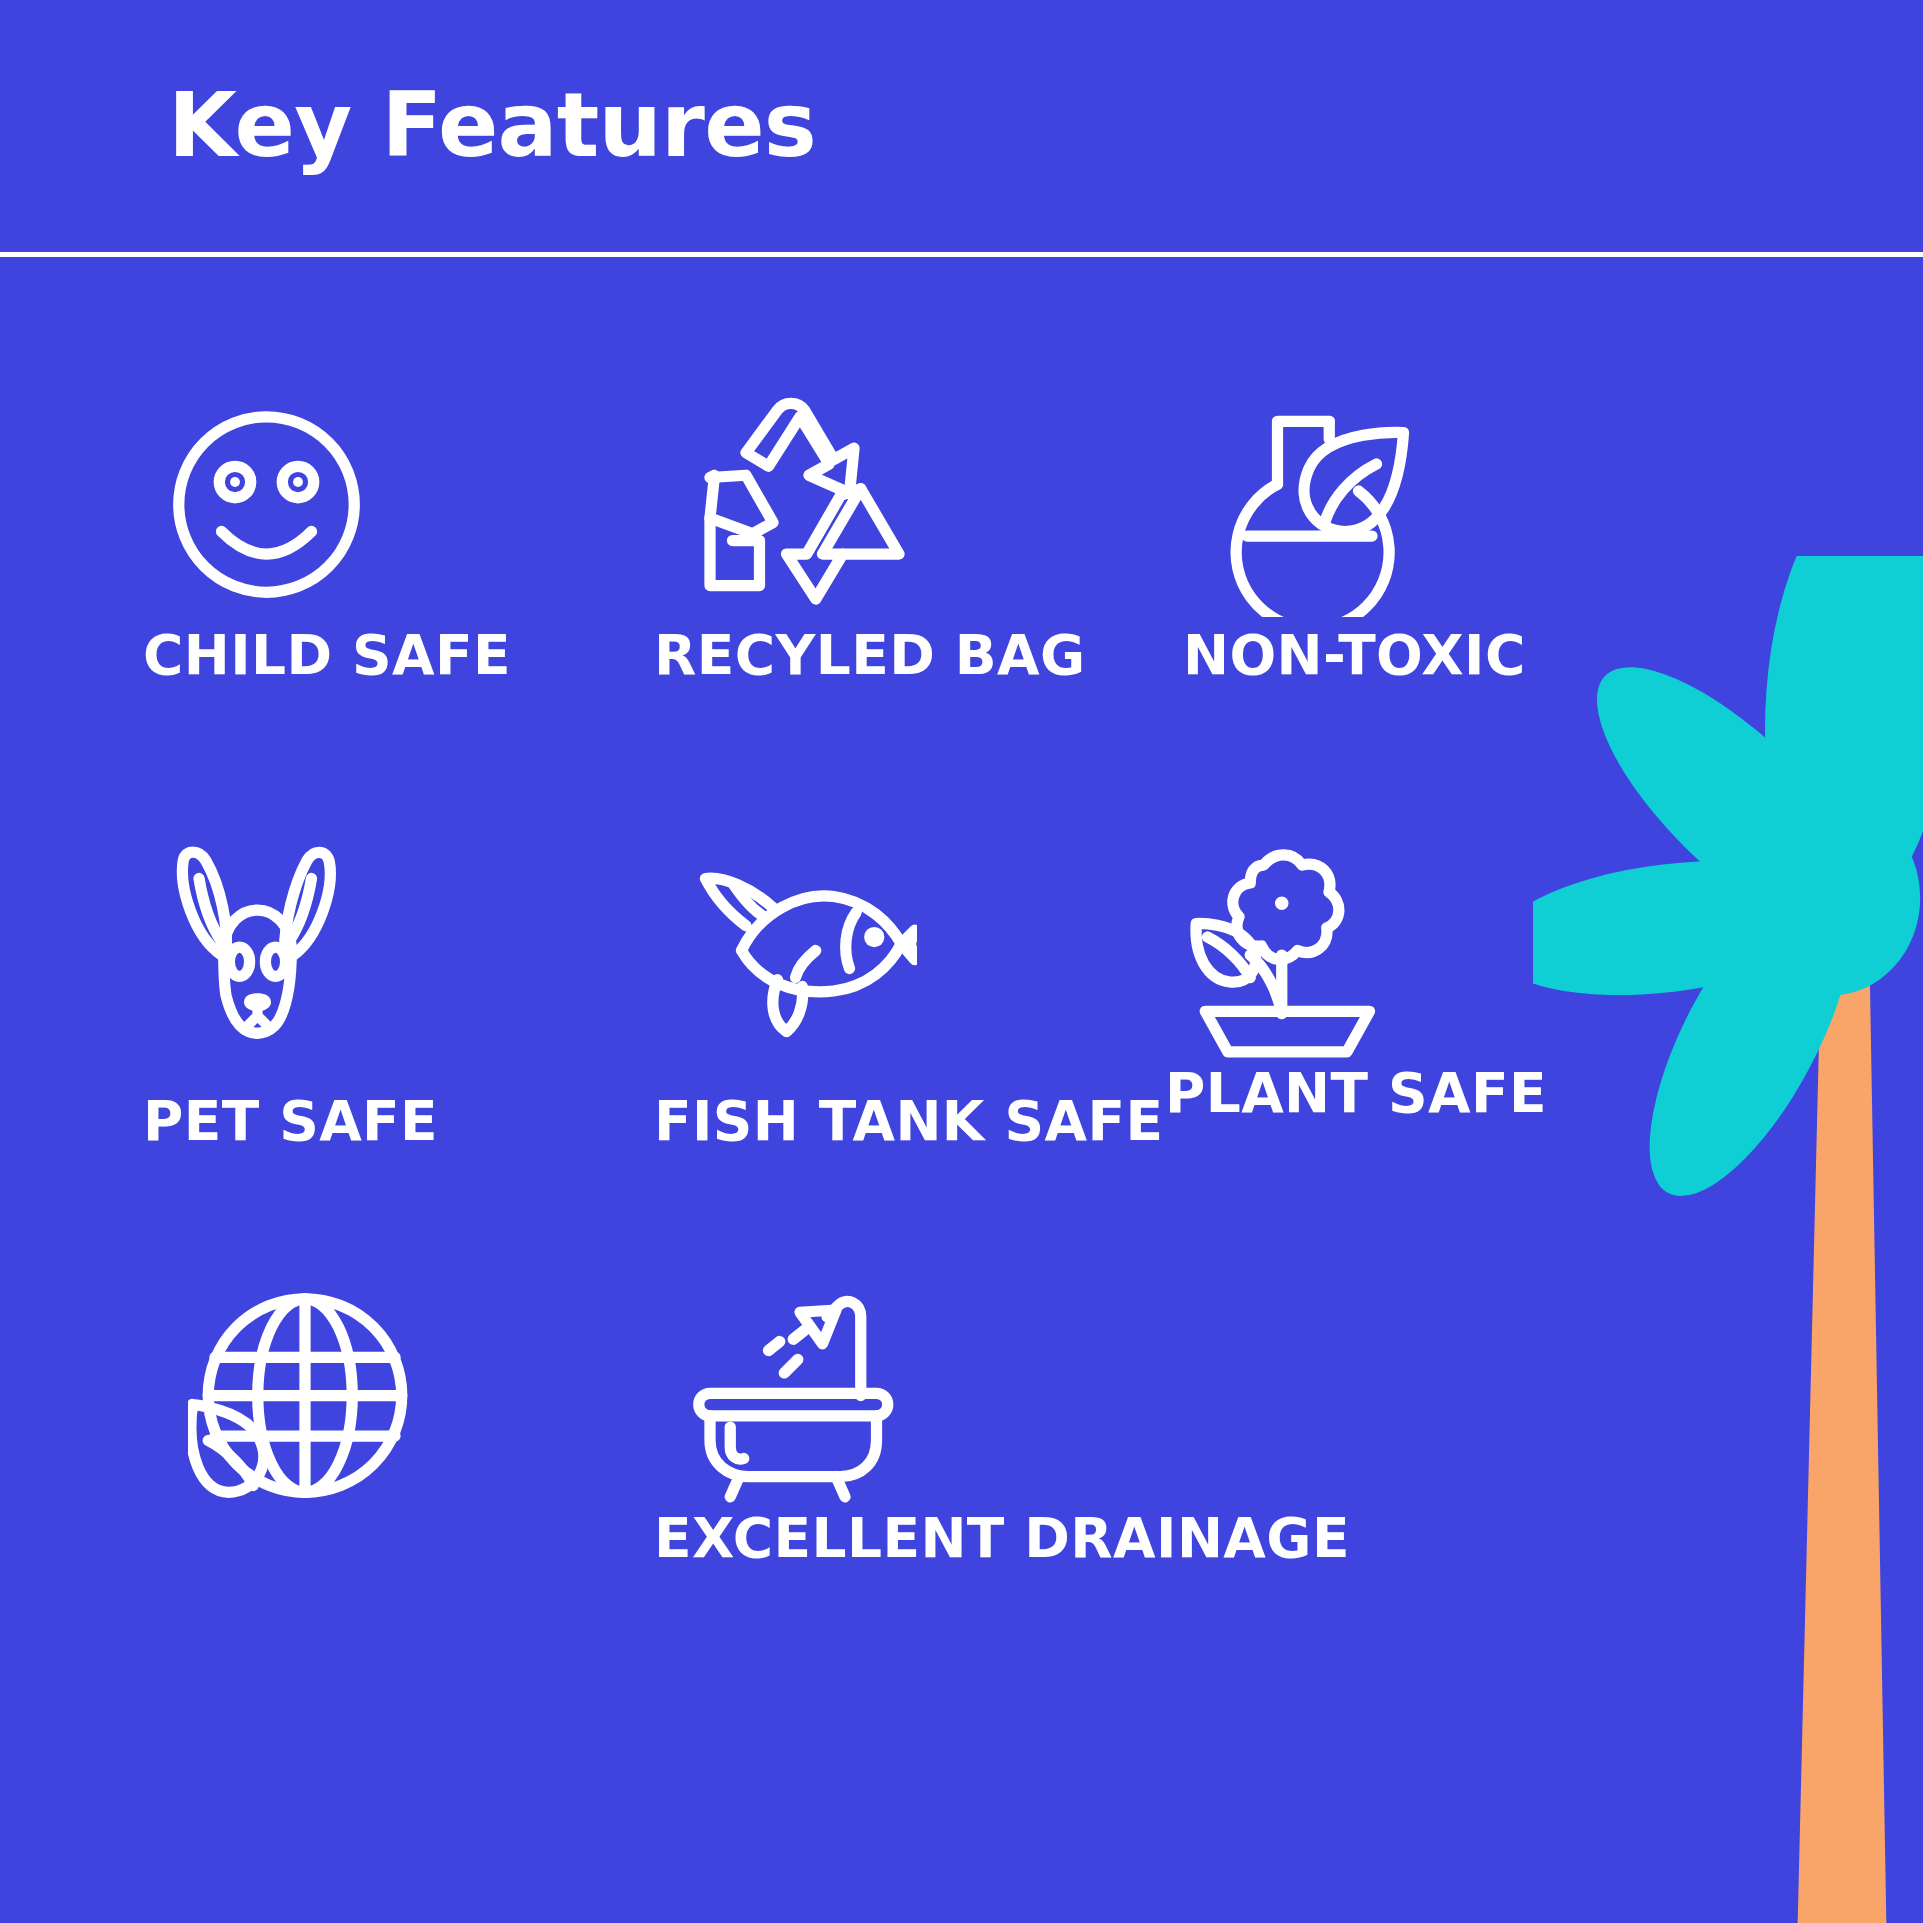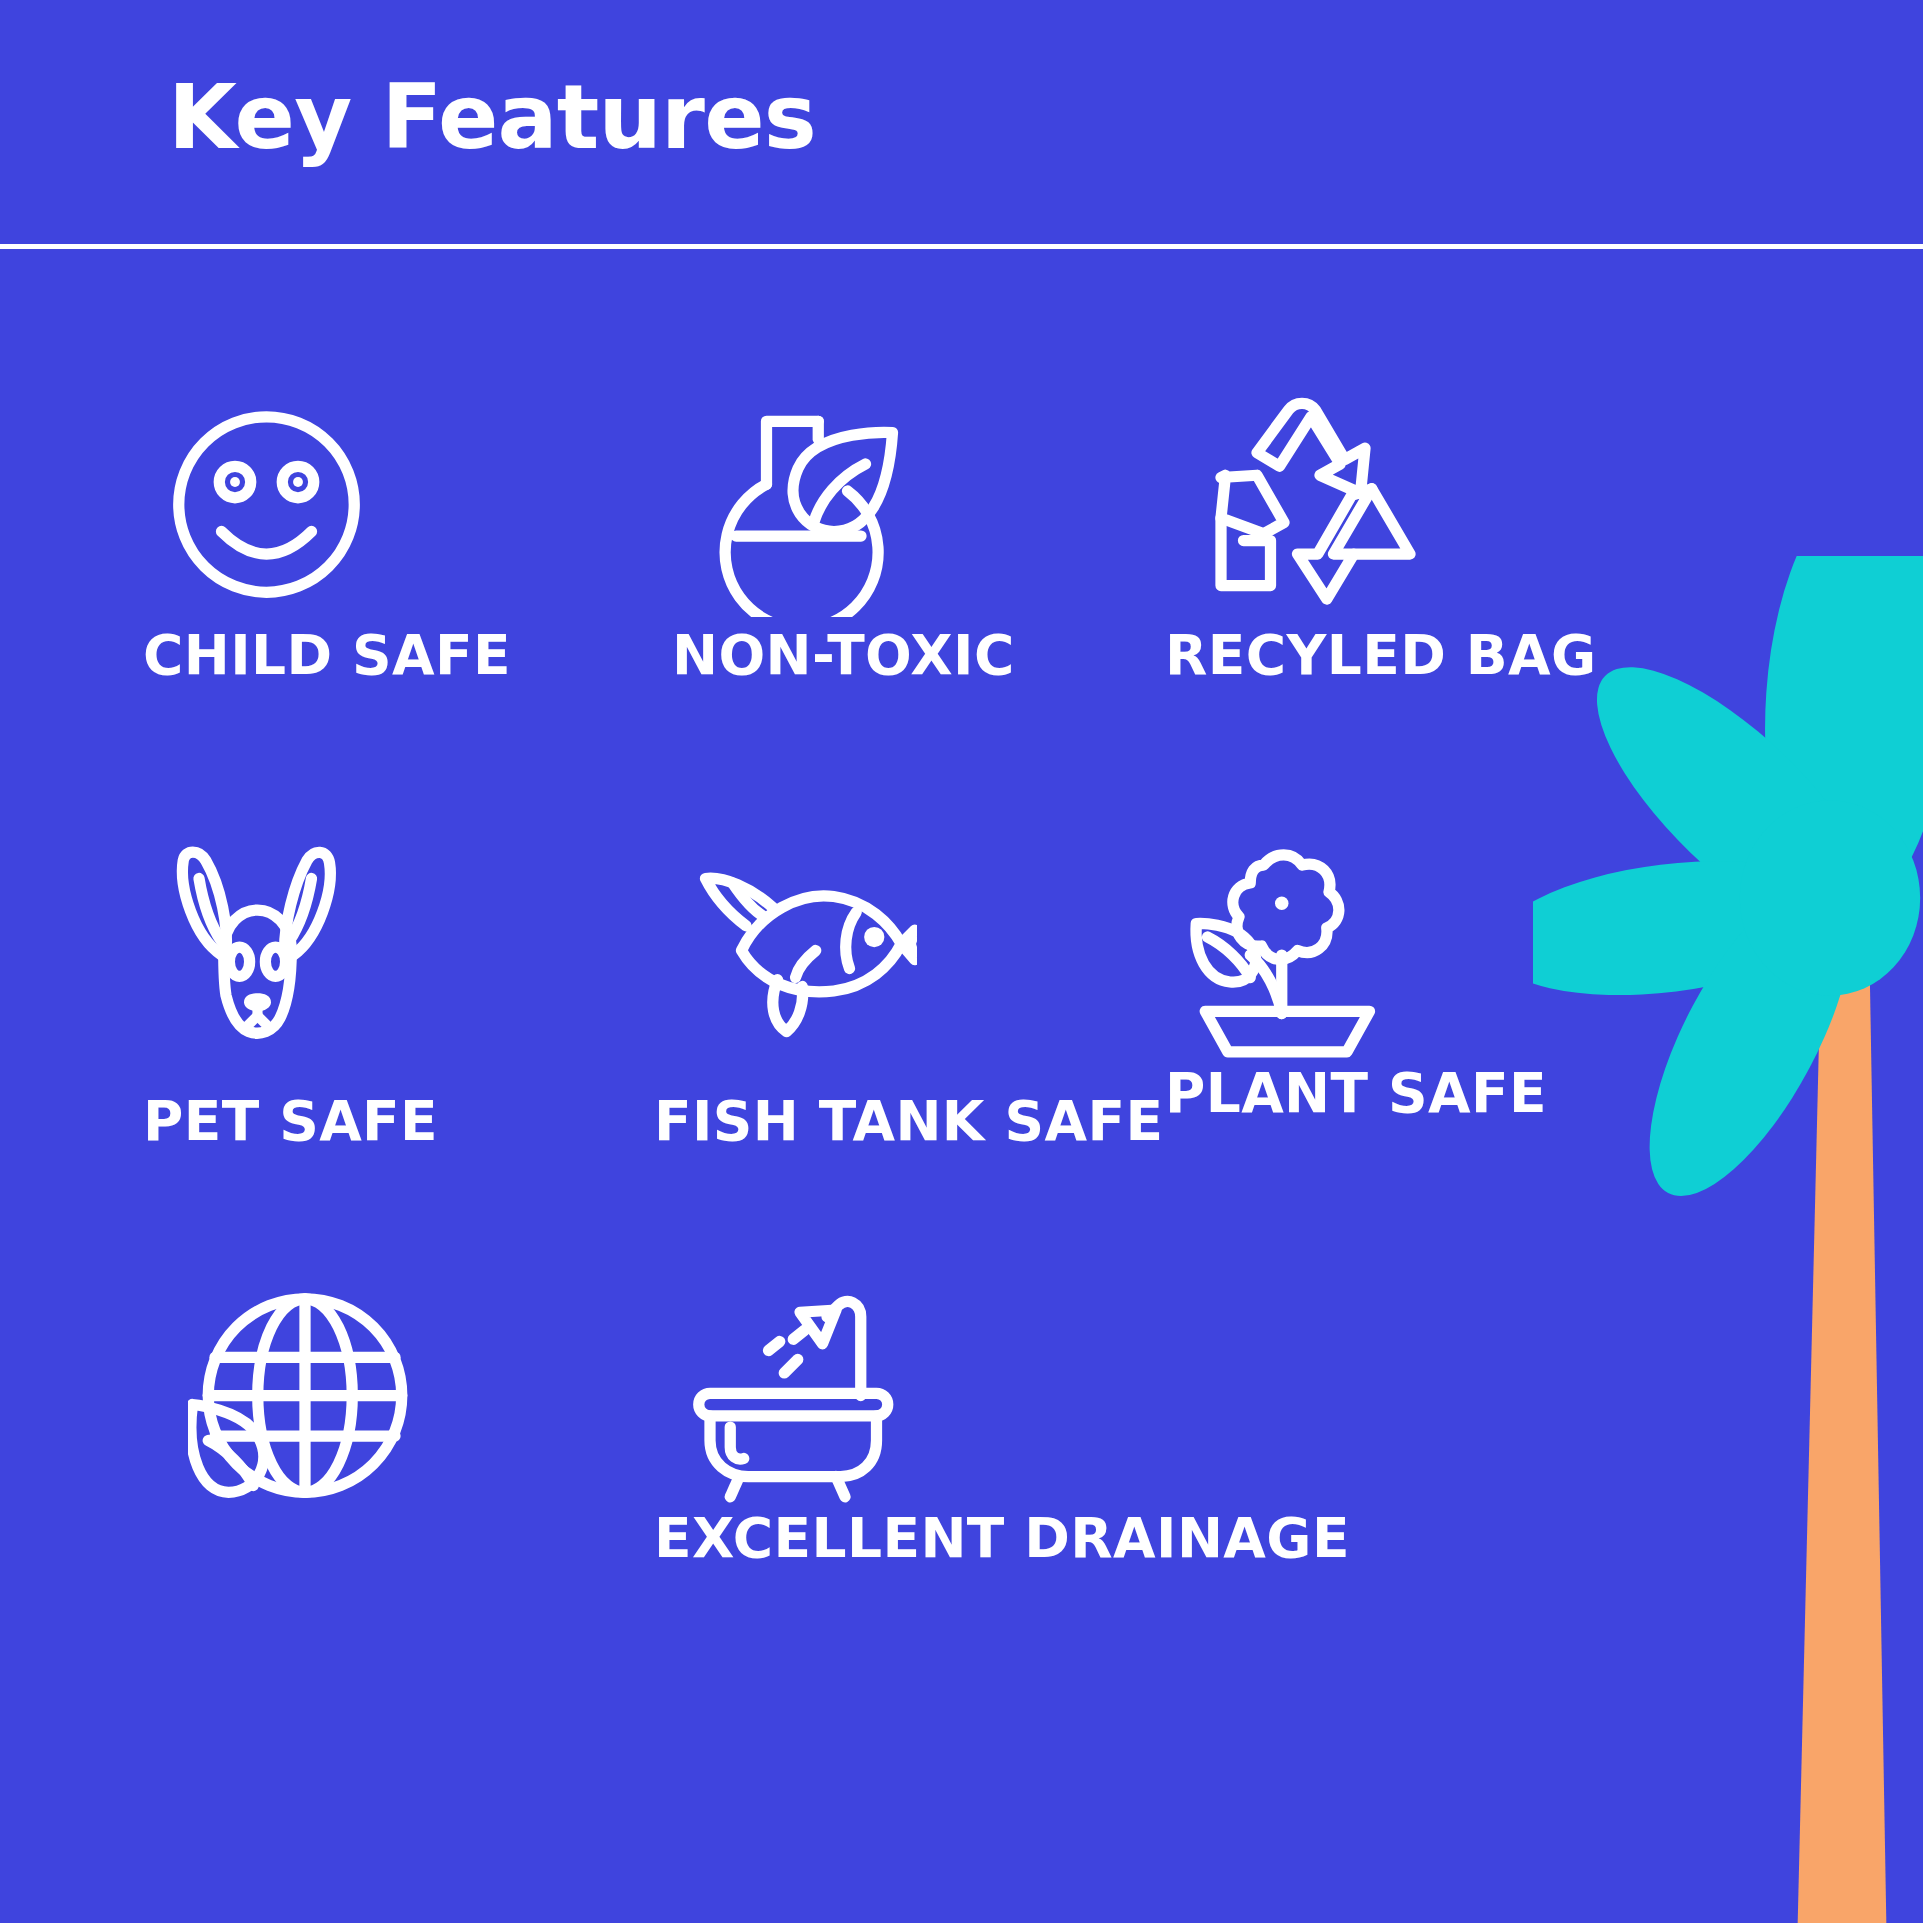--- a/index.html
+++ b/index.html
@@ -12,21 +12,21 @@
 
   body {
     background: #3F44DE;
     font-family: "Liberation Sans", sans-serif;
     position: relative;
   }
 
   
   #header {
     position: absolute;
-    left: 0; top: 4px;
+    left: 0; top: 12px;
     width: 1572px;
     height: 242px;
   }
 
   #page-title {
     position: absolute;
     left: 168px;
     top: 69px;
     font-size: 89px;
     font-weight: 700;
@@ -141,53 +141,53 @@
         <circle cx="36" cy="40" r="7"></circle>
         <circle cx="64" cy="40" r="7"></circle>
         <path d="M 30 62 Q 50 82 70 62"></path>
       </g>
       <circle cx="36" cy="40" r="2.2" fill="#FFFFFF"></circle>
       <circle cx="64" cy="40" r="2.2" fill="#FFFFFF"></circle>
     </svg>
     <div class="feature-label">CHILD SAFE</div>
   </div>
 
+  <div class="feature-cell row-1 col-3">
+    <svg class="feature-icon" viewBox="0 0 100 100">
+      <g fill="none" stroke="#FFFFFF" stroke-width="5" stroke-linecap="round" stroke-linejoin="round">
+
+        <path d="M 24 27 L 38 8 C 41 4 47 4 50 8 L 63 30 L 72 25 L 70 45 L 52 37 L 61 32 L 48 11 L 34 33 Z"></path>
+
+        <path d="M 8 38 L 24 37 L 36 58 L 27 63 L 8 56 L 10 37 Z"></path>
+        <path d="M 8 56 L 8 86 L 30 86 L 30 66 L 18 66"></path>
+
+        <path d="M 75 43 L 58 72 L 67 72 L 55 92 L 42 72 L 51 72 L 66 46 Z"></path>
+        <path d="M 75 43 L 92 72 L 67 72"></path>
+      </g>
+    </svg>
+    <div class="feature-label">RECYLED BAG</div>
+  </div>
+
   <div class="feature-cell row-1 col-2">
     <svg class="feature-icon" viewBox="0 0 100 100">
       <g fill="none" stroke="#FFFFFF" stroke-width="5" stroke-linecap="round" stroke-linejoin="round">
 
         <path d="M 53 13 L 30 13 L 30 41"></path>
         <path d="M 53 13 L 53 21"></path>
 
         <path d="M 30 41 A 34 34 0 1 0 66 44"></path>
 
         <path d="M 16.5 64 L 72 64"></path>
 
         <path d="M 86 18 C 86 18 52 16 44 34 C 37 50 48 62 60 62 C 74 62 84 48 86 18 Z"></path>
 
         <path d="M 74 32 C 62 38 54 48 51 58"></path>
       </g>
     </svg>
     <div class="feature-label">NON-TOXIC</div>
-  </div>
-
-  <div class="feature-cell row-1 col-3">
-    <svg class="feature-icon" viewBox="0 0 100 100">
-      <g fill="none" stroke="#FFFFFF" stroke-width="5" stroke-linecap="round" stroke-linejoin="round">
-
-        <path d="M 24 27 L 38 8 C 41 4 47 4 50 8 L 63 30 L 72 25 L 70 45 L 52 37 L 61 32 L 48 11 L 34 33 Z"></path>
-
-        <path d="M 8 38 L 24 37 L 36 58 L 27 63 L 8 56 L 10 37 Z"></path>
-        <path d="M 8 56 L 8 86 L 30 86 L 30 66 L 18 66"></path>
-
-        <path d="M 75 43 L 58 72 L 67 72 L 55 92 L 42 72 L 51 72 L 66 46 Z"></path>
-        <path d="M 75 43 L 92 72 L 67 72"></path>
-      </g>
-    </svg>
-    <div class="feature-label">RECYLED BAG</div>
   </div>
 
   <div class="feature-cell row-2 col-1">
     <svg class="feature-icon" viewBox="0 0 100 100">
       <g fill="none" stroke="#FFFFFF" stroke-width="5" stroke-linecap="round" stroke-linejoin="round">
 
         <path d="M 30 52 C 18 44 11 22 13 10 C 14 5 20 5 23 10 C 30 22 33 40 32 50"></path>
         <path d="M 20 18 C 22 30 26 40 30 46"></path>
 
         <path d="M 58 50 C 58 38 62 21 68 10 C 71 5 77 5 78 11 C 80 23 73 44 62 52"></path>

